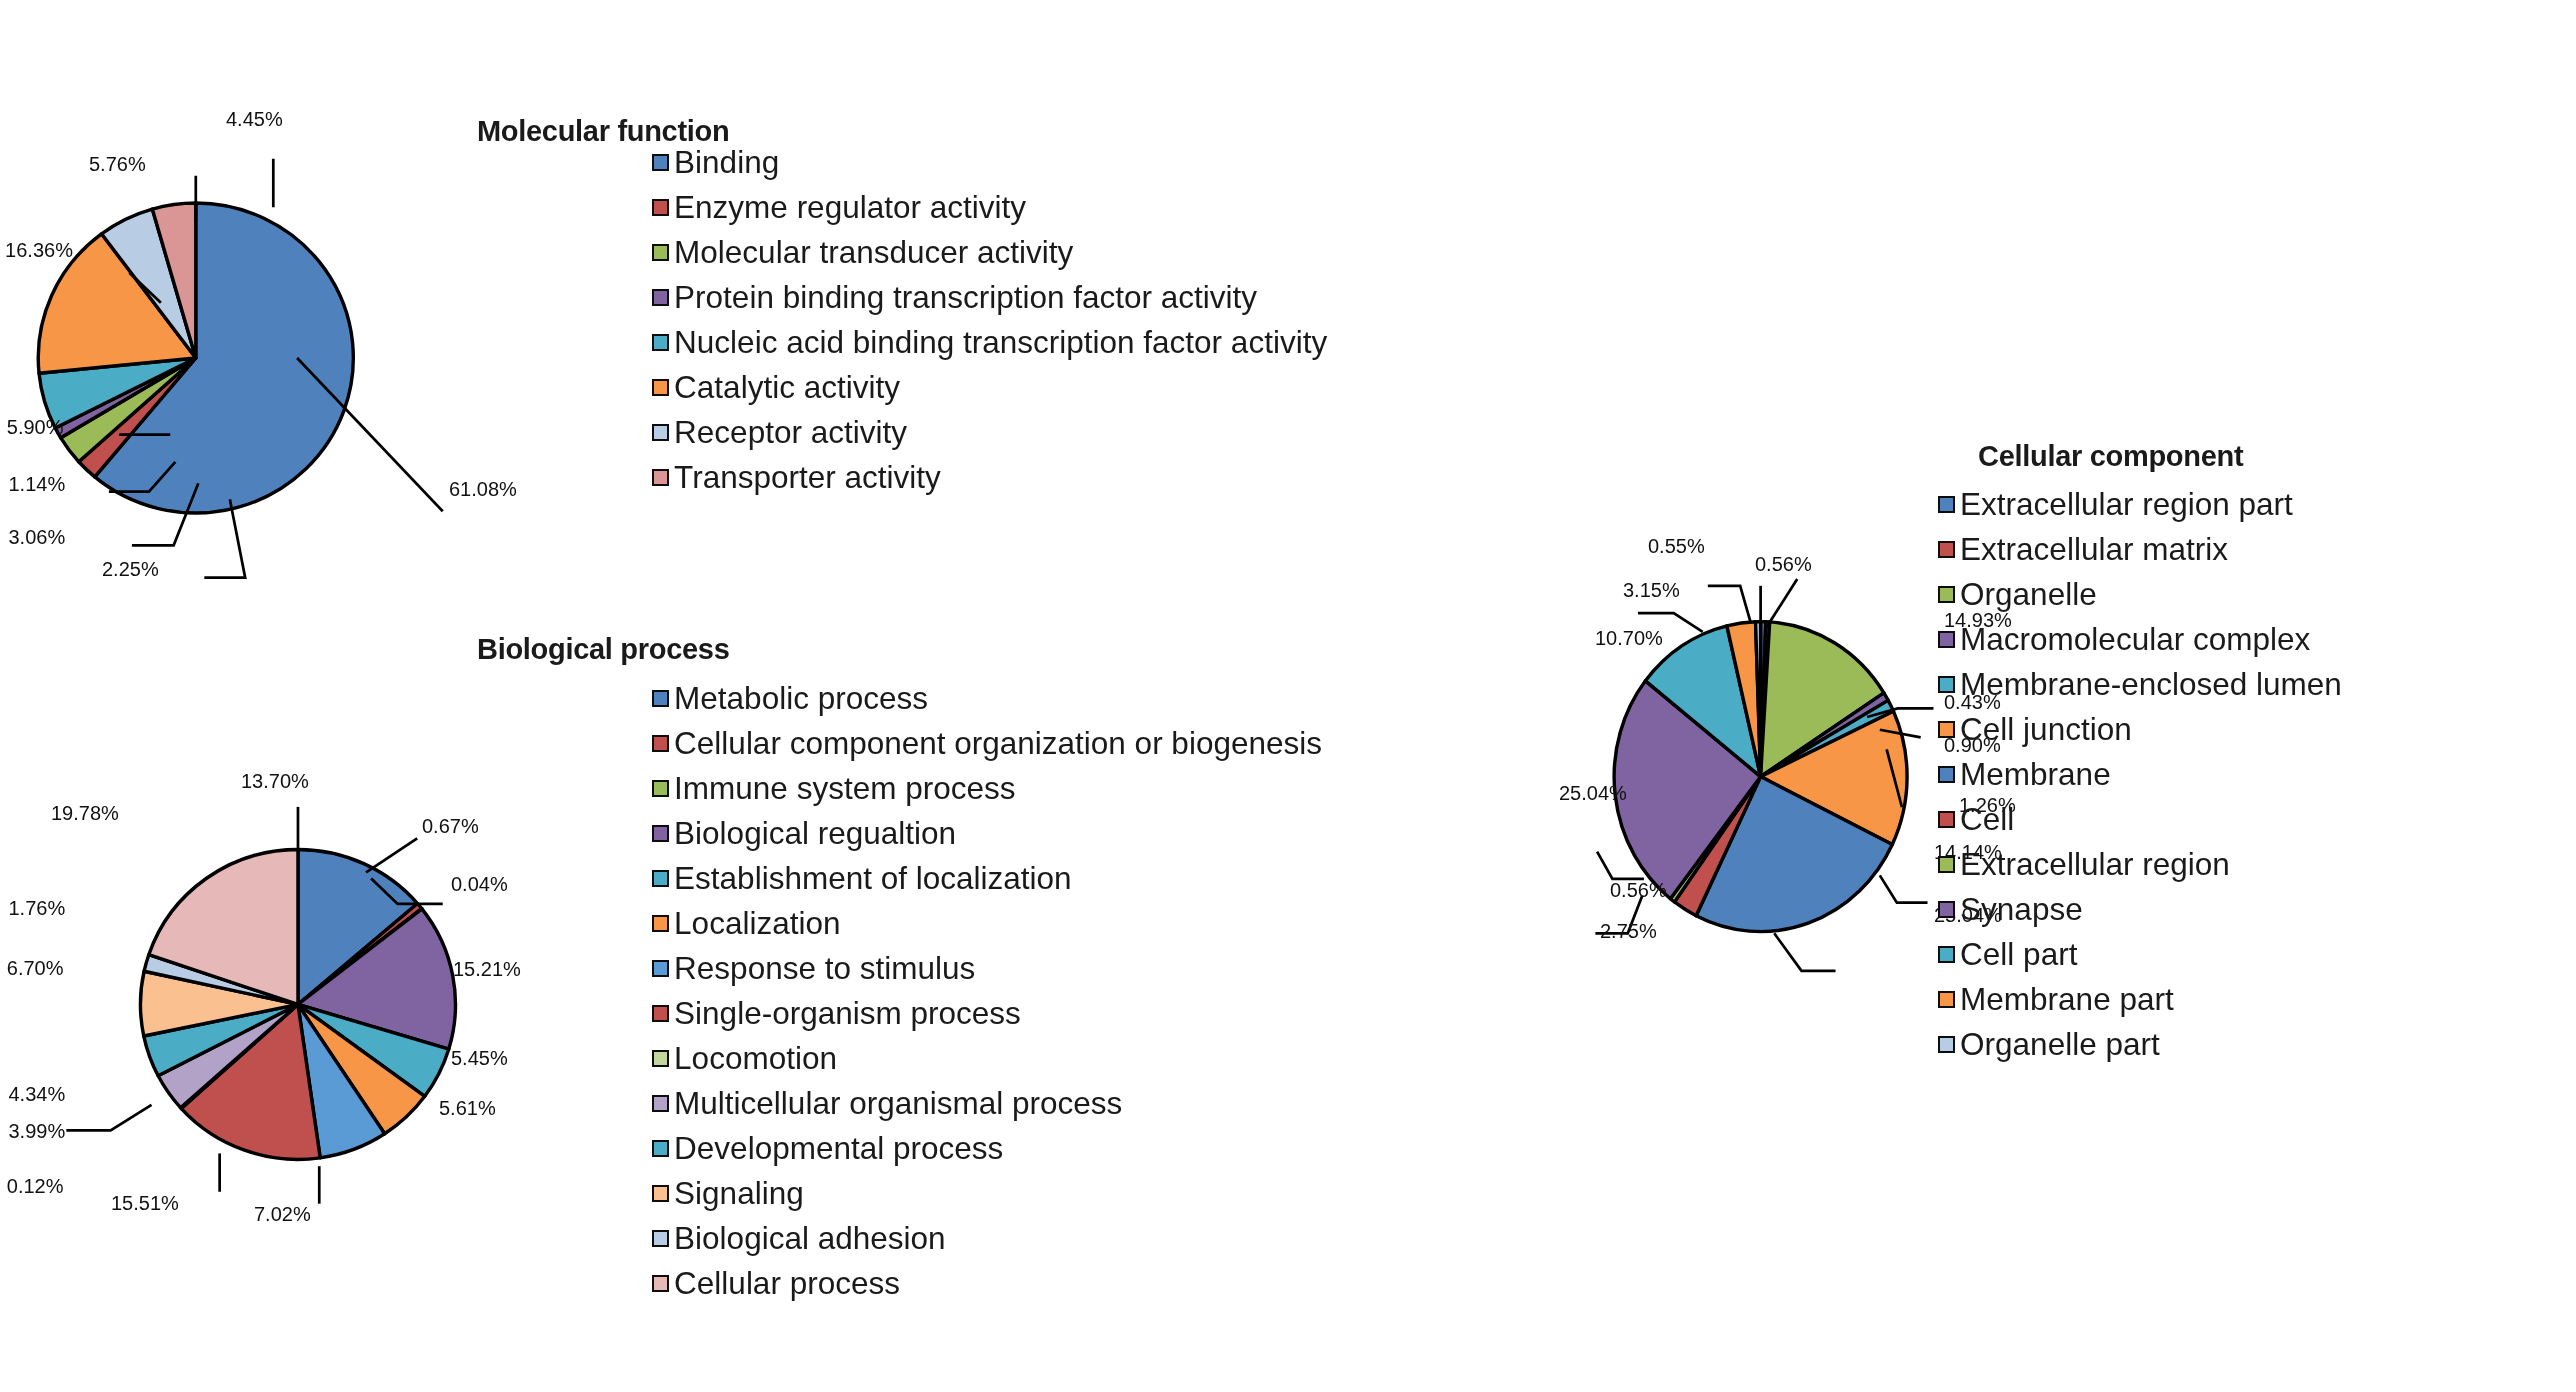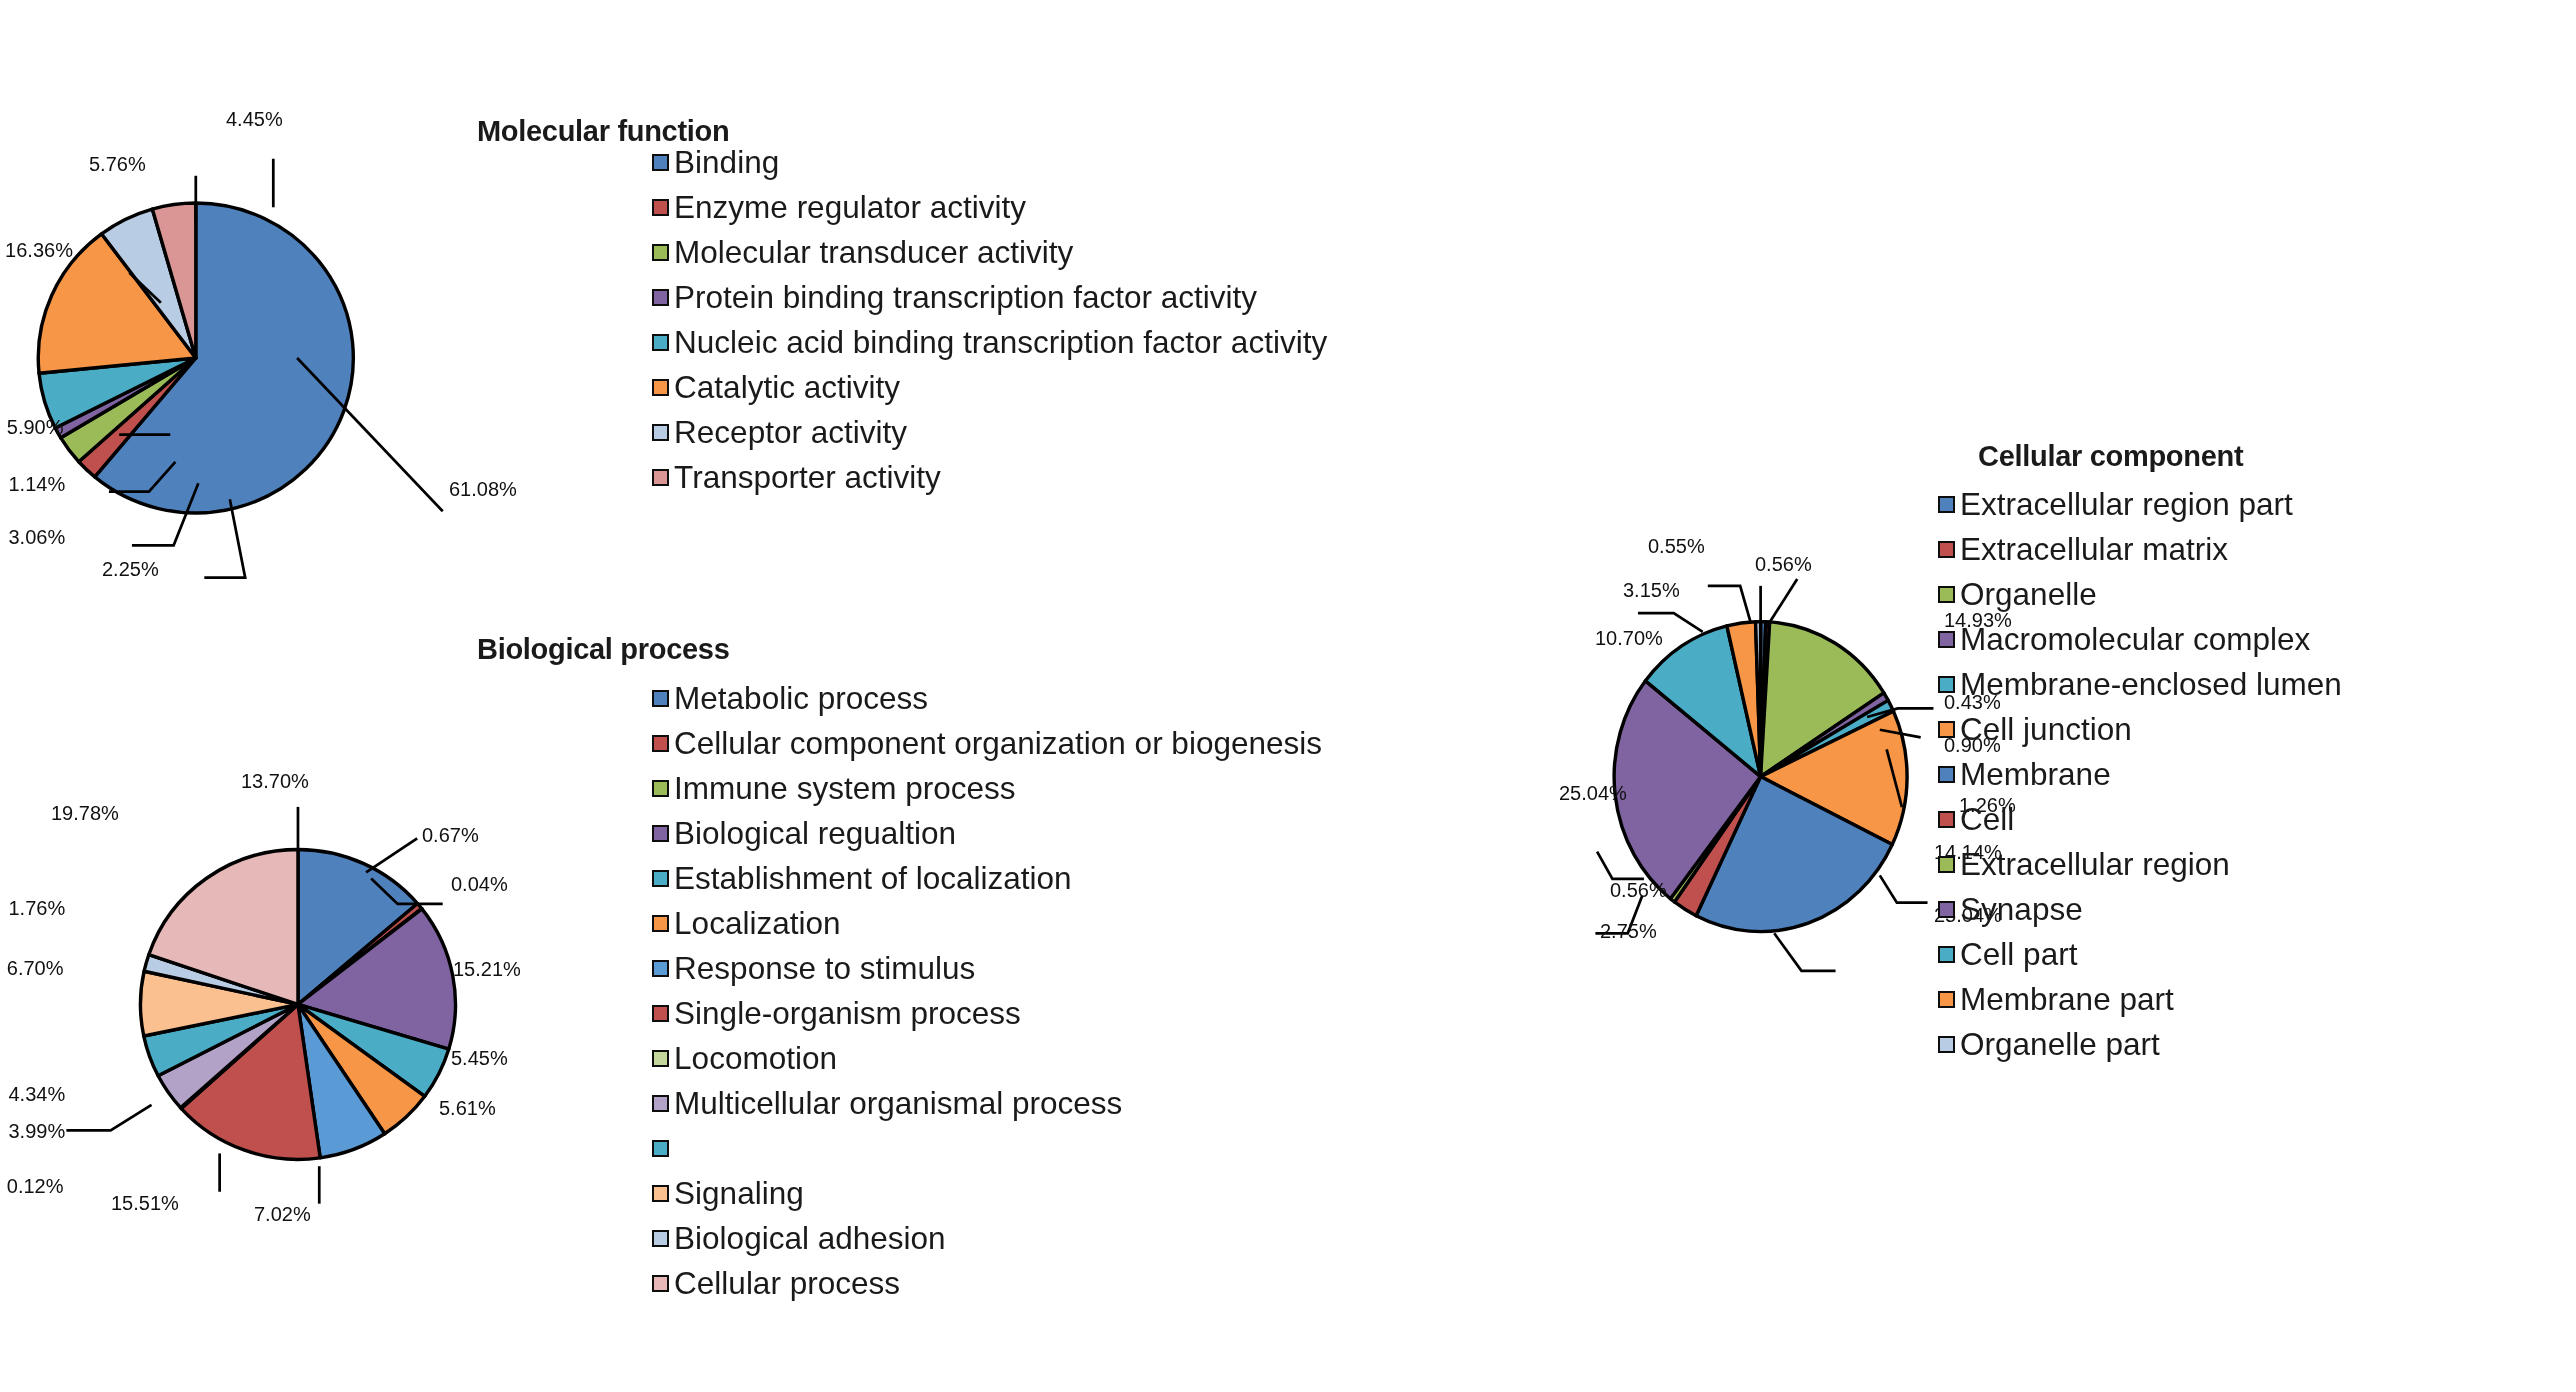--- a/index.html
+++ b/index.html
@@ -117,21 +117,21 @@
       <path class="leader" d="M 330 120 L 330 68"></path>
       <path class="leader" d="M 410 145 L 470 105"></path>
       <path class="leader" d="M 416 152 L 447 182 L 500 182"></path>
       <path class="leader" d="M 158 418 L 110 448 L 58 448"></path>
       <path class="leader" d="M 238 475 L 238 520"></path>
       <path class="leader" d="M 355 490 L 355 534"></path>
     </g>
   </svg>
 
   <span class="pct" style="left:241px;top:174px;">13.70%</span>
-  <span class="pct" style="left:422px;top:228px;">0.67%</span>
+  <span class="pct" style="left:422px;top:219px;">0.67%</span>
   <span class="pct" style="left:451px;top:277px;">0.04%</span>
   <span class="pct" style="left:453px;top:362px;">15.21%</span>
   <span class="pct" style="left:451px;top:451px;">5.45%</span>
   <span class="pct" style="left:439px;top:501px;">5.61%</span>
   <span class="pct" style="left:254px;top:607px;">7.02%</span>
   <span class="pct" style="left:111px;top:596px;">15.51%</span>
   <span class="pct" style="left:6.8px;top:579px;">0.12%</span>
   <span class="pct" style="left:8.5px;top:524px;">3.99%</span>
   <span class="pct" style="left:8.5px;top:467px;margin-top:20px;">4.34%</span>
   <span class="pct" style="left:6.8px;top:361px;">6.70%</span>
@@ -174,20 +174,21 @@
     <div class="legend-row">
       <span class="swatch" style="background:#C3D69B"></span>
       <span class="legend-label">Locomotion</span>
     </div>
     <div class="legend-row">
       <span class="swatch" style="background:#B3A2C7"></span>
       <span class="legend-label">Multicellular organismal process</span>
     </div>
     <div class="legend-row">
       <span class="swatch" style="background:#4BACC6"></span>
+      <span class="legend-label">Developmental process</span>
     </div>
     <div class="legend-row">
       <span class="swatch" style="background:#FAC090"></span>
       <span class="legend-label">Signaling</span>
     </div>
     <div class="legend-row">
       <span class="swatch" style="background:#B8CCE4"></span>
       <span class="legend-label">Biological adhesion</span>
     </div>
     <div class="legend-row">

